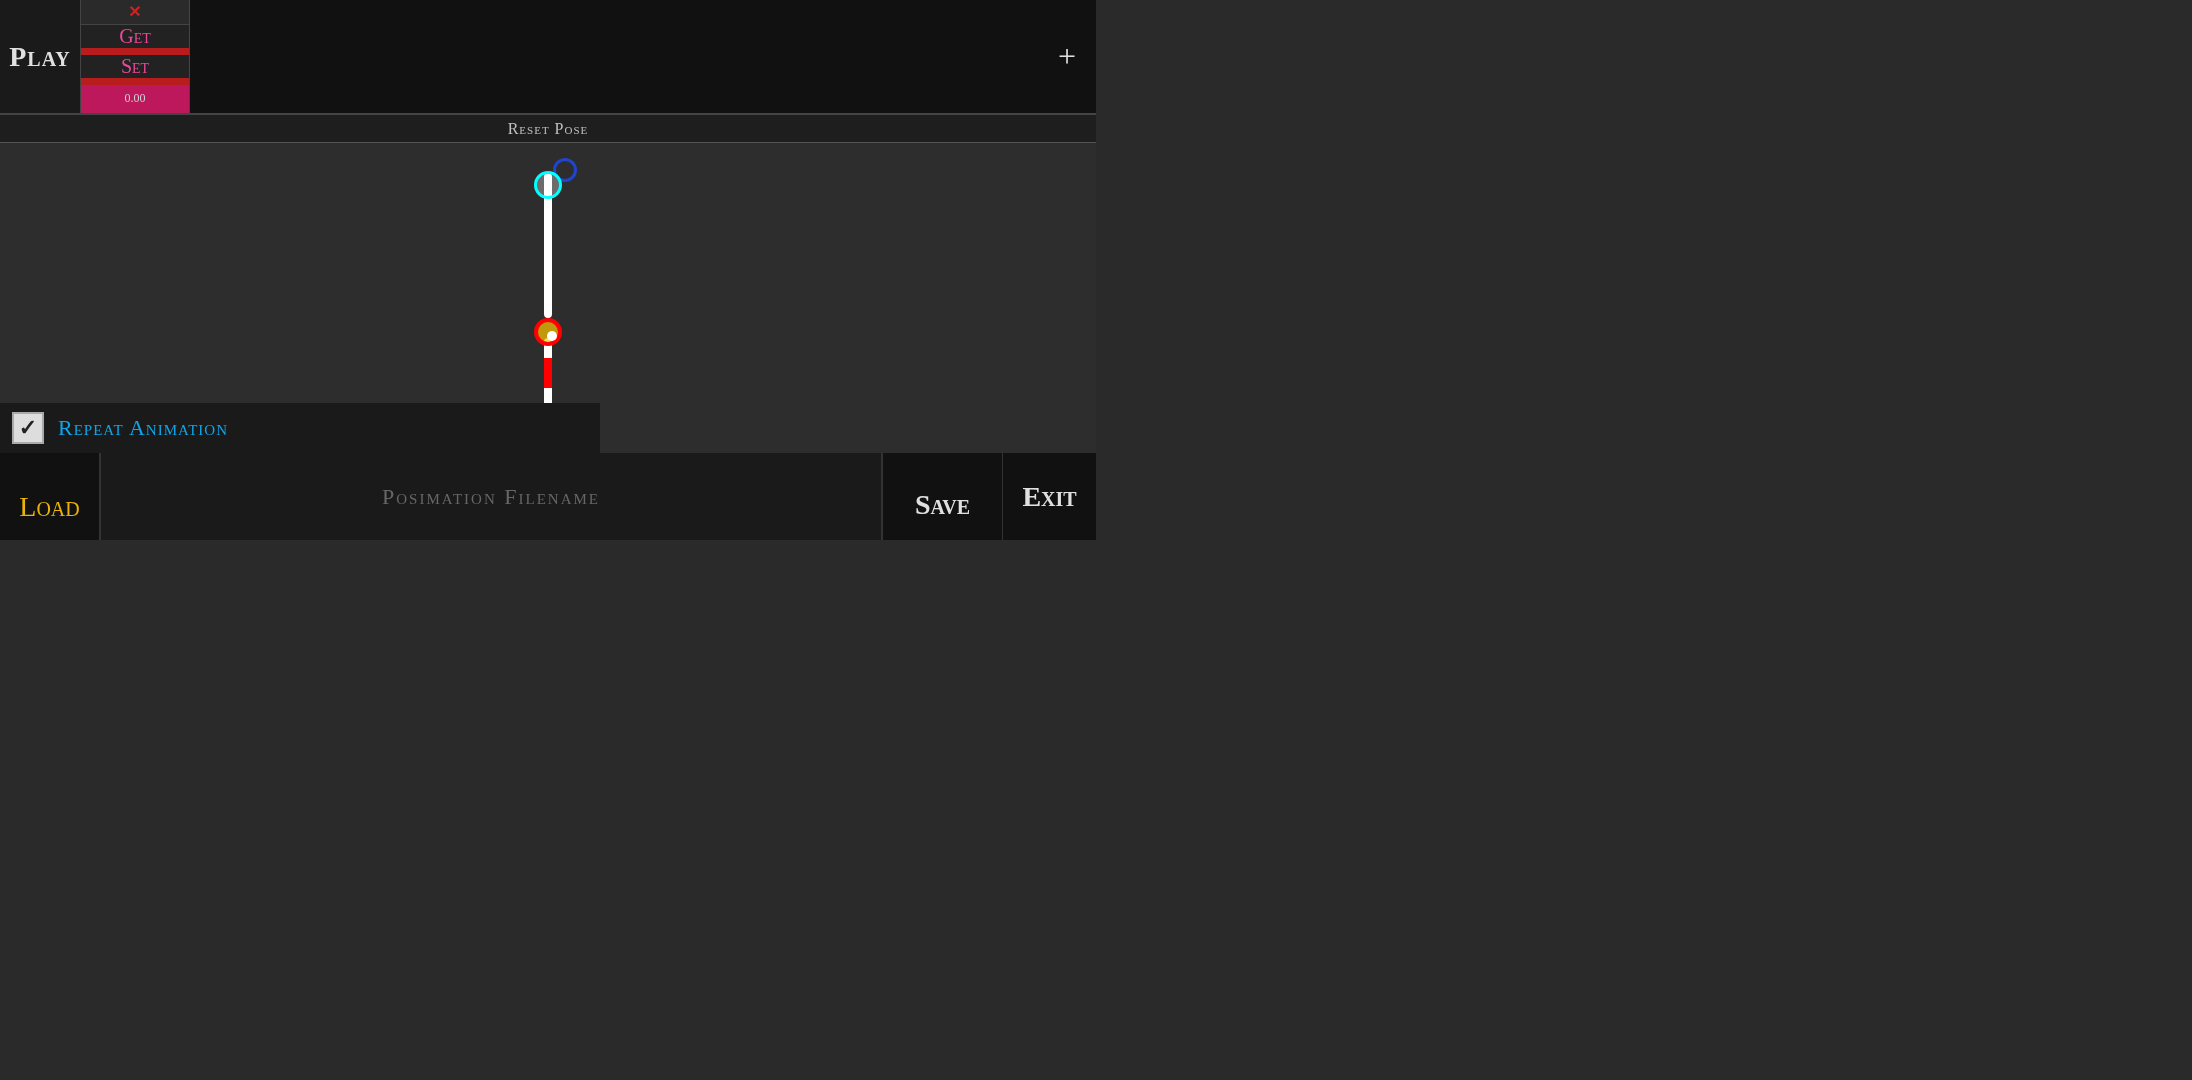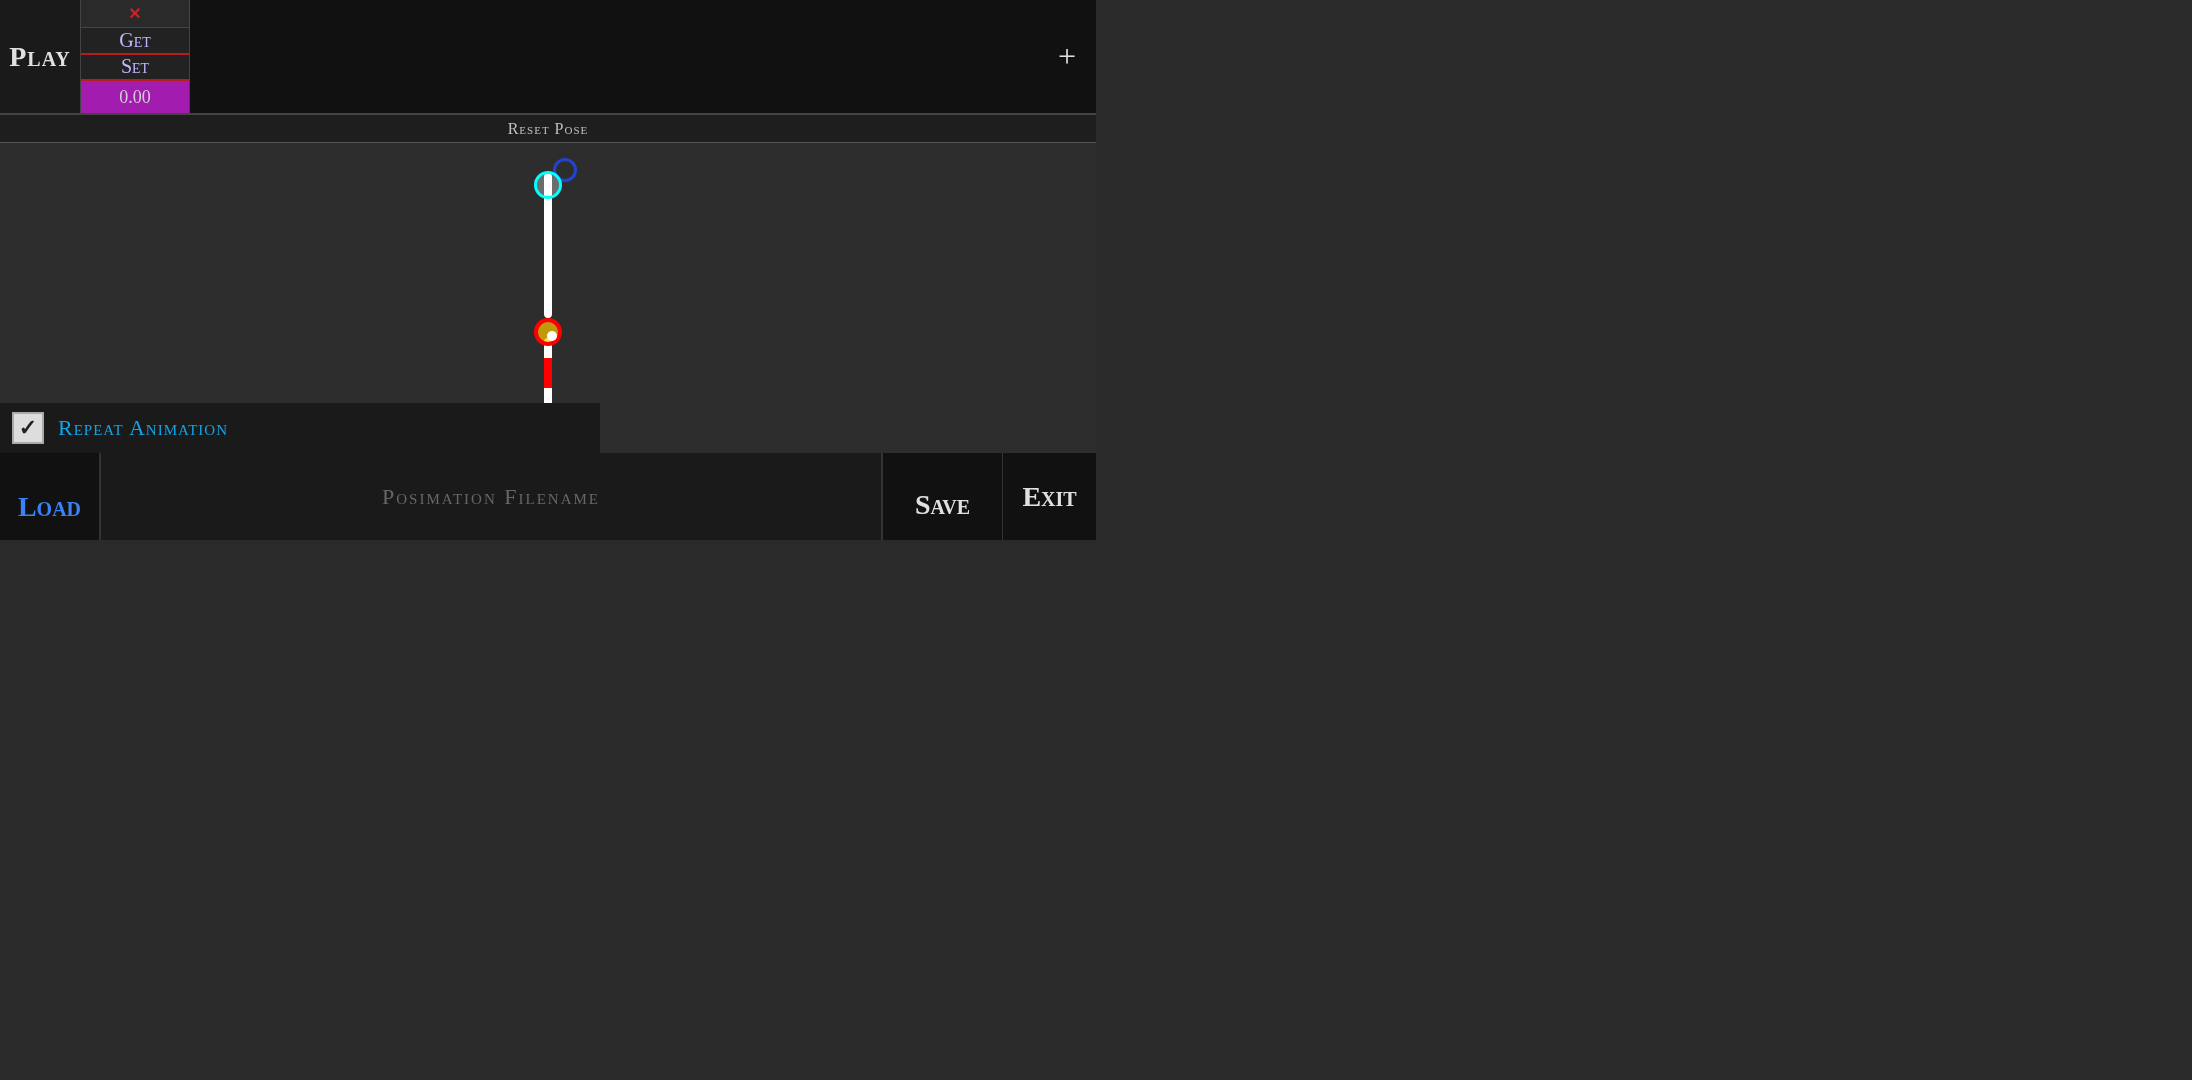--- a/index.html
+++ b/index.html
@@ -58,36 +58,36 @@
       font-size: 16px;
       font-weight: bold;
       cursor: pointer;
     }
 
     .get-btn, .set-btn {
       display: flex;
       align-items: center;
       justify-content: center;
       flex: 1;
-      color: #c4b5fd;
+      color: #ec4899;
       font-size: 20px;
       font-variant: small-caps;
       cursor: pointer;
-      border-bottom: 2px solid #b91c1c;
+      border-bottom: 7px solid #b91c1c;
       background: #222;
     }
 
     .value-display {
       display: flex;
       align-items: center;
       justify-content: center;
       height: 32px;
       color: #d0d0d0;
-      font-size: 18px;
-      background: #a21caf;
+      font-size: 12px;
+      background: #be185d;
     }
 
     .top-right {
       flex: 1;
       display: flex;
       align-items: center;
       justify-content: flex-end;
       padding-right: 20px;
       background: #111;
     }
@@ -293,24 +293,24 @@
       width: 100px;
       background: #111;
       display: flex;
       align-items: center;
       justify-content: center;
       cursor: pointer;
       border-right: 1px solid #333;
     }
 
     .load-btn span {
-      color: #3b82f6;
+      color: #eab308;
       font-size: 28px;
       font-variant: small-caps;
-      font-weight: bold;
+      font-weight: normal;
       margin-top: 20px;
     }
 
     .filename-field {
       flex: 1;
       display: flex;
       align-items: center;
       justify-content: center;
       background: #1a1a1a;
       border-right: 1px solid #333;

